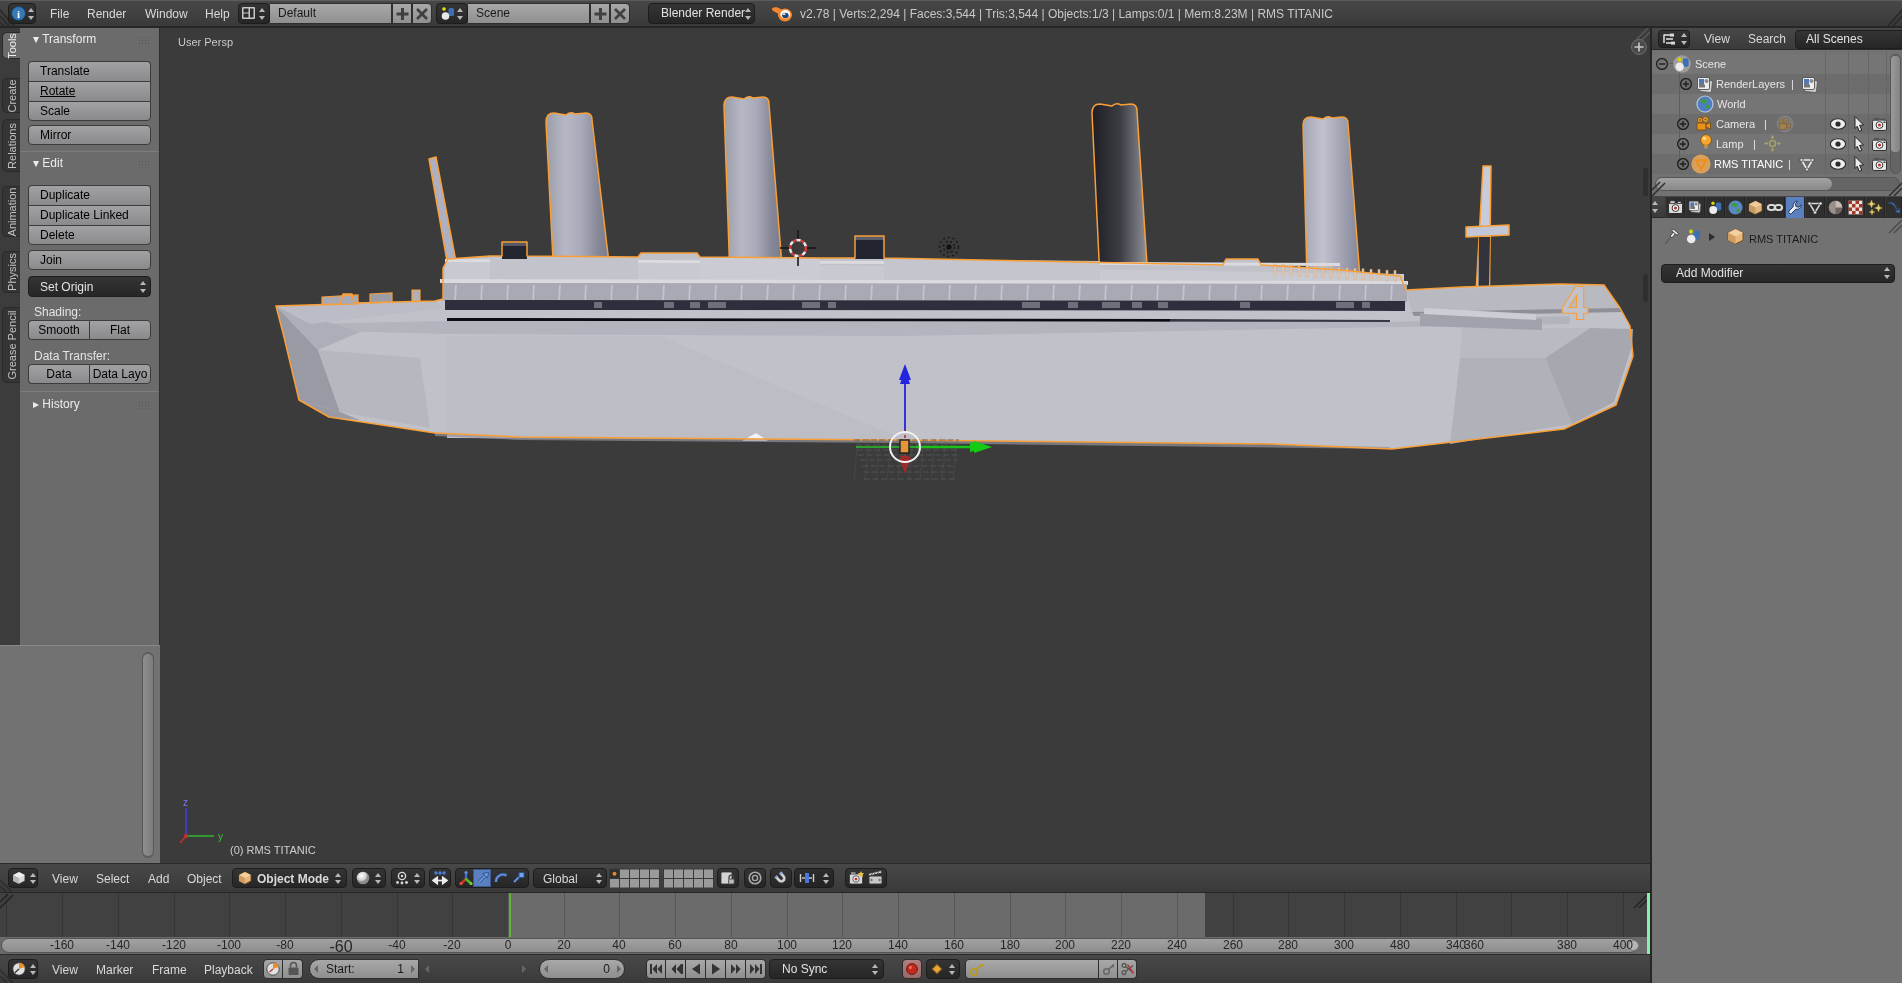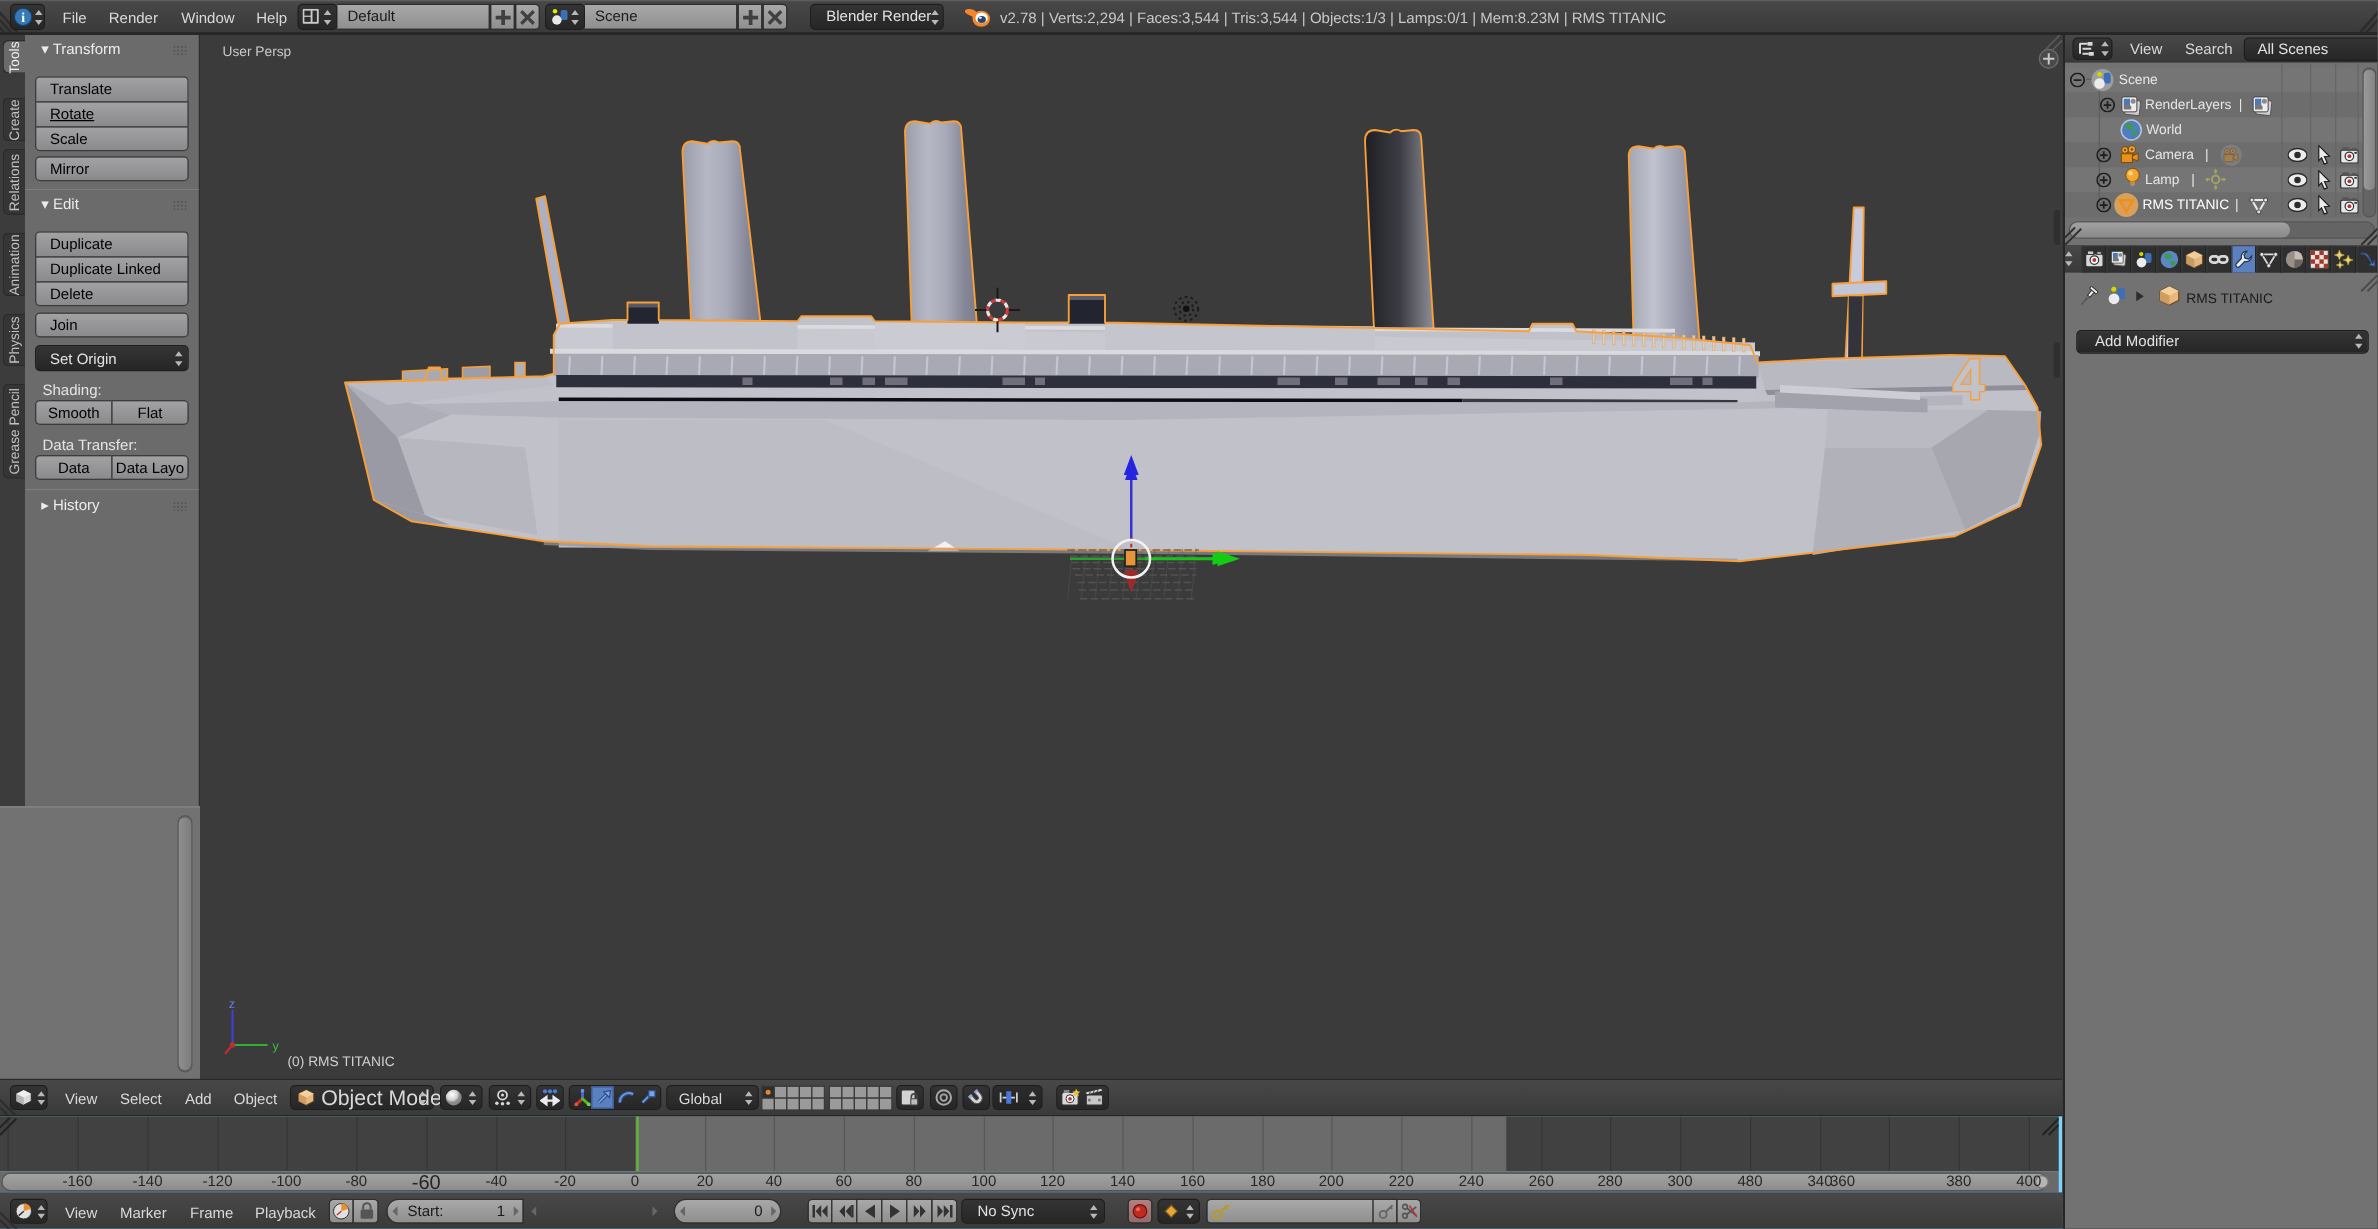--- a/index.html
+++ b/index.html
@@ -346,21 +346,21 @@
     <div class="abs menutxt" style="left:96px;top:1px;">Select</div>
     <div class="abs menutxt" style="left:148px;top:1px;">Add</div>
     <div class="abs menutxt" style="left:187px;top:1px;">Object</div>
 
     <div class="abs darkbtn" style="left:232px;top:4px;width:115px;height:20px;"></div>
     <svg class="abs" style="left:238px;top:7px" width="14" height="14">
         <path d="M7 1 L13 4 L13 10 L7 13 L1 10 L1 4 Z" fill="#e8b77d" stroke="#6b4a1e" stroke-width="0.8"></path>
         <path d="M7 1 L13 4 L7 7 L1 4 Z" fill="#f3d0a0"></path>
         <path d="M7 7 L7 13 L1 10 L1 4 Z" fill="#cf9d60"></path>
       </svg>
-    <div class="abs menutxt" style="left:257px;top:1px;font-size:17px;">Object Mode</div>
+    <div class="abs menutxt" style="left:257px;top:1px;font-size:12px;font-weight:bold;">Object Mode</div>
     <svg class="abs" style="left:334px;top:8px" width="8" height="13">
         <path d="M1 5 L4 1 L7 5 Z" fill="#b8b8b8"></path>
         <path d="M1 8 L4 12 L7 8 Z" fill="#b8b8b8"></path>
       </svg>
 
     <div class="abs darkbtn" style="left:352px;top:4px;width:34px;height:20px;"></div>
     <svg class="abs" style="left:356px;top:7px" width="14" height="14">
         <defs>
           <radialGradient id="sphg" cx="38%" cy="32%">
             <stop offset="0%" stop-color="#ffffff"></stop>
@@ -509,21 +509,21 @@
         <g stroke="#333" stroke-width="0.8">
           <line x1="3" y1="5.6" x2="4.5" y2="3.2"></line>
           <line x1="6" y1="5" x2="7.5" y2="2.6"></line>
           <line x1="9" y1="4.3" x2="10.5" y2="1.9"></line>
         </g>
         <circle cx="3.5" cy="10" r="1.2" fill="#777"></circle>
         <circle cx="11.5" cy="10" r="1.2" fill="#777"></circle>
       </svg>
   </div>
 
-  <div class="abs" id="timeline" style="left:0;top:893px;width:1650px;height:90px;background:#7dd3fc;">
+  <div class="abs" id="timeline" style="left:0;top:893px;width:1650px;height:90px;background:#86efac;">
 
     <div class="abs" style="left:0;top:0;width:1647px;height:44px;background:#414141;overflow:hidden;" id="tlcanvas">
       <div class="abs" style="left:508px;top:0;width:697px;height:44px;background:#6b6b6b;"></div>
       <div class="abs" style="left:6px;top:0;width:1px;height:44px;background:rgba(0,0,0,0.18);"></div>
         <div class="abs" style="left:62px;top:0;width:1px;height:44px;background:rgba(0,0,0,0.18);"></div>
         <div class="abs" style="left:118px;top:0;width:1px;height:44px;background:rgba(0,0,0,0.18);"></div>
         <div class="abs" style="left:174px;top:0;width:1px;height:44px;background:rgba(0,0,0,0.18);"></div>
         <div class="abs" style="left:229px;top:0;width:1px;height:44px;background:rgba(0,0,0,0.18);"></div>
         <div class="abs" style="left:285px;top:0;width:1px;height:44px;background:rgba(0,0,0,0.18);"></div>
         <div class="abs" style="left:341px;top:0;width:1px;height:44px;background:rgba(0,0,0,0.18);"></div>

